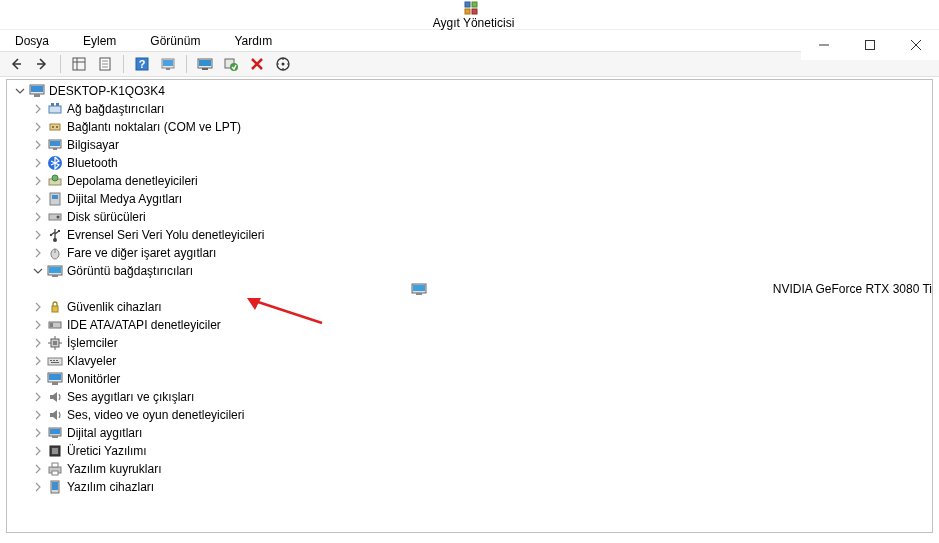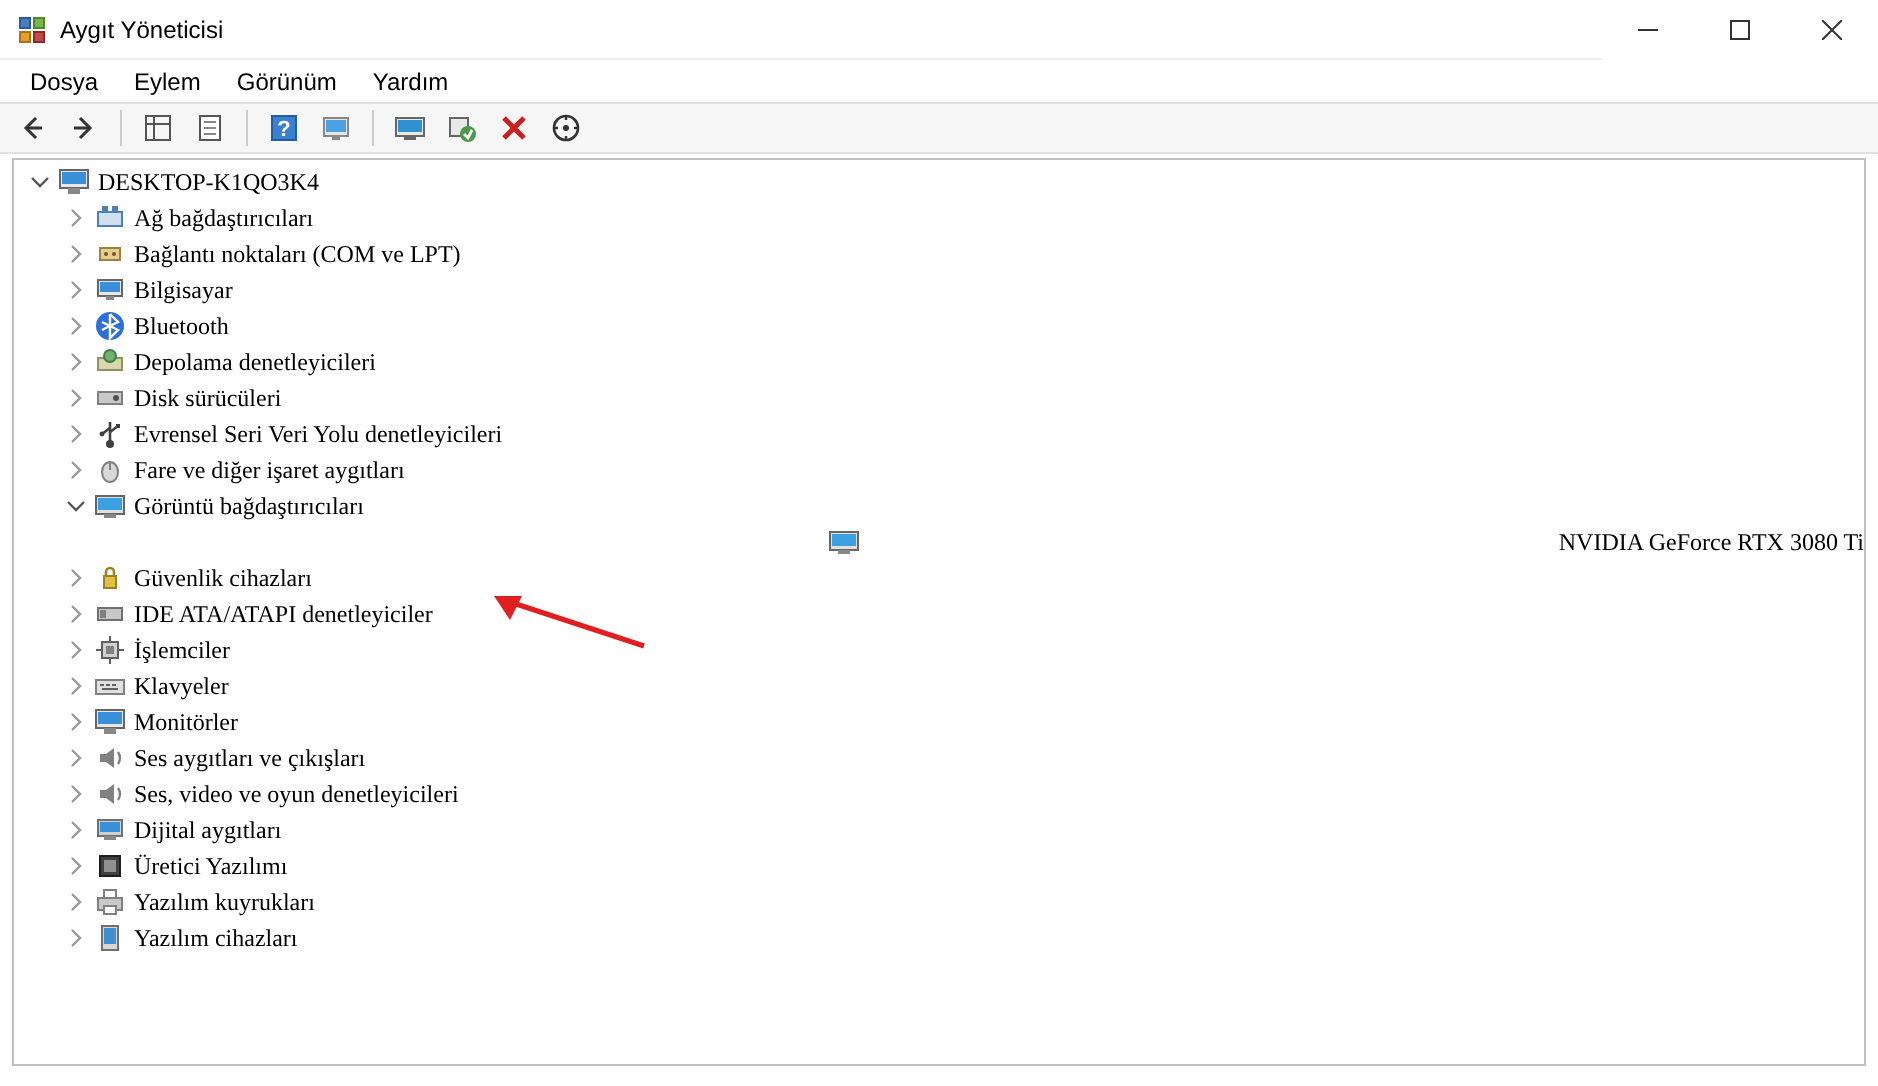--- a/index.html
+++ b/index.html
@@ -13,20 +13,21 @@
     overflow: hidden;
     position: relative;
   }
   .titlebar {
     height: 30px;
     display: flex;
     align-items: center;
     padding: 0 0 0 8px;
     background: #fff;
     border-bottom: 1px solid #eee;
+    flex-direction: column;
   }
   .titlebar .app-icon {
     width: 16px; height: 16px;
     margin-right: 6px;
     display: inline-flex; align-items: center; justify-content: center;
   }
   .titlebar .title { font-size: 12px; }
   .win-controls {
     margin-left: auto;
     display: flex;
@@ -35,21 +36,21 @@
     width: 46px; height: 30px;
     display: flex; align-items: center; justify-content: center;
     color: #555;
     background: #fff;
   }
   .menubar {
     height: 21px;
     display: flex;
     align-items: center;
     padding: 0 6px;
-    gap: 0;
+    gap: 16px;
     background: #fff;
   }
   .menu-item {
     padding: 2px 9px;
     font-size: 12px;
   }
   .toolbar {
     height: 26px;
     display: flex;
     align-items: center;
@@ -68,21 +69,21 @@
     width: 1px; height: 18px; background: #ccc; margin: 0 4px;
   }
   .tree-container {
     border: 1px solid #c0c0c0;
     margin: 2px 6px 6px 6px;
     height: 454px;
     overflow: auto;
     background: #fff;
     position: relative;
   }
-  .tree { padding: 2px 0 2px 2px; font-family: Liberation Serif, serif; }
+  .tree { padding: 2px 0 2px 2px; }
   .node {
     display: flex;
     align-items: center;
     height: 18px;
     white-space: nowrap;
   }
   .node .expander {
     width: 14px; height: 14px;
     display: inline-flex; align-items: center; justify-content: center;
     margin-right: 0;
@@ -307,20 +308,34 @@
         </span>
       <span class="icon">
           <svg width="16" height="16" viewBox="0 0 16 16">
             <rect x="2" y="6" width="12" height="6" fill="#d8d8b0" stroke="#909060"></rect>
             <circle cx="8" cy="5" r="3" fill="#70b070" stroke="#408040"></circle>
           </svg>
         </span>
       <span class="label">Depolama denetleyicileri</span>
     </div>
 
+    <div class="node pad1">
+      <span class="expander">
+          <svg width="10" height="10" viewBox="0 0 10 10">
+            <path d="M3 1 L7 5 L3 9" fill="none" stroke="#999" stroke-width="1.2"></path>
+          </svg>
+        </span>
+      <span class="icon">
+          <svg width="16" height="16" viewBox="0 0 16 16">
+            <rect x="3" y="2" width="10" height="12" fill="#d0d0d0" stroke="#808080"></rect>
+            <rect x="5" y="4" width="6" height="4" fill="#4090d0"></rect>
+          </svg>
+        </span>
+      <span class="label">Dijital Medya Aygıtları</span>
+    </div>
 
     <div class="node pad1">
       <span class="expander">
           <svg width="10" height="10" viewBox="0 0 10 10">
             <path d="M3 1 L7 5 L3 9" fill="none" stroke="#999" stroke-width="1.2"></path>
           </svg>
         </span>
       <span class="icon">
           <svg width="16" height="16" viewBox="0 0 16 16">
             <rect x="2" y="5" width="12" height="6" fill="#c8c8c8" stroke="#808080"></rect>

